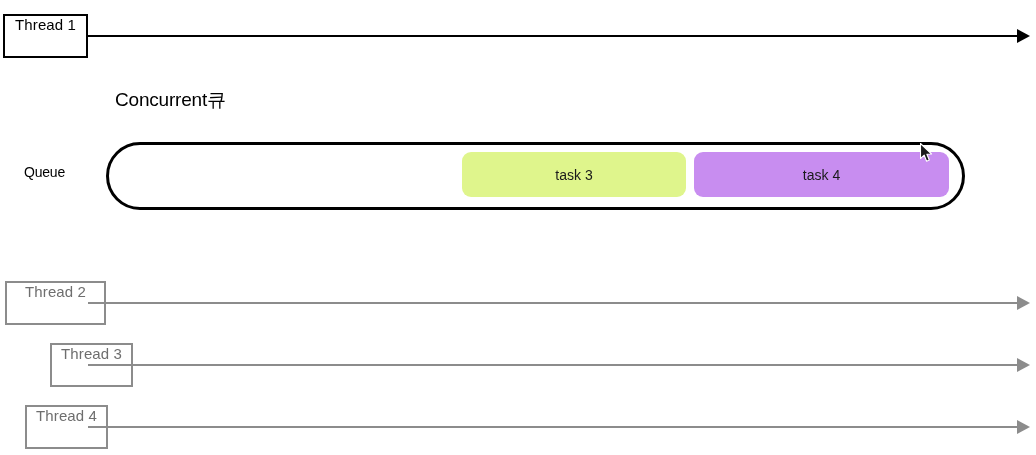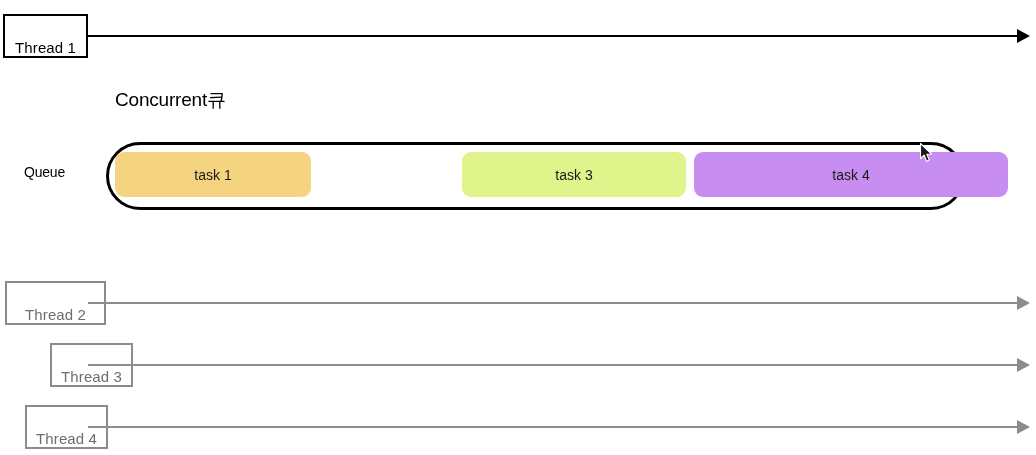--- a/index.html
+++ b/index.html
@@ -19,21 +19,21 @@
     height: 455px;
     background: #ffffff;
     overflow: hidden;
   }
 
   
   .thread-box {
     position: absolute;
     box-sizing: border-box;
     display: flex;
-    align-items: flex-end;
+    align-items: flex-start;
     justify-content: center;
     background: #ffffff;
     font-size: 15px;
     letter-spacing: 0.1px;
     white-space: nowrap;
   }
   .thread-box.primary {
     border: 2px solid #000000;
     color: #000000;
   }
@@ -138,27 +138,24 @@
   </div>
   <div class="thread-line primary" style="left:88px; top:35px; width:929px;"></div>
   <div class="arrow-head primary" style="left:1017px; top:29px;"></div>
 
   <div class="bold-label" id="concurrent-label">Concurrent큐</div>
 
   <div class="bold-label" id="queue-label">Queue</div>
 
   <div id="queue-container"></div>
 
-  <div class="task-chip" style="left:115px; width:196px; background:#f5d481;">
-    <span>task 1</span>
-  </div>
   <div class="task-chip" style="left:462px; width:224px; background:#dff58c;">
     <span>task 3</span>
   </div>
-  <div class="task-chip" style="left:694px; width:314px; background:#c88df0;justify-content:center;">
+  <div class="task-chip" style="left:694px; width:255px; background:#c88df0;justify-content:center;">
     <span>task 4</span>
   </div>
 
   <svg id="mouse-cursor" viewBox="0 0 14 20">
     <polygon points="0.5,0.5 0.5,15.5 4.2,12.2 6.6,18.2 9.3,17.0 6.9,11.2 11.6,11.0" fill="#1a1a1a" stroke="#ffffff" stroke-width="1.1" stroke-linejoin="round"></polygon>
   </svg>
 
   <div class="thread-box secondary" style="left:5px; top:281px; width:101px; height:44px;">
     <span>Thread 2</span>
   </div>

